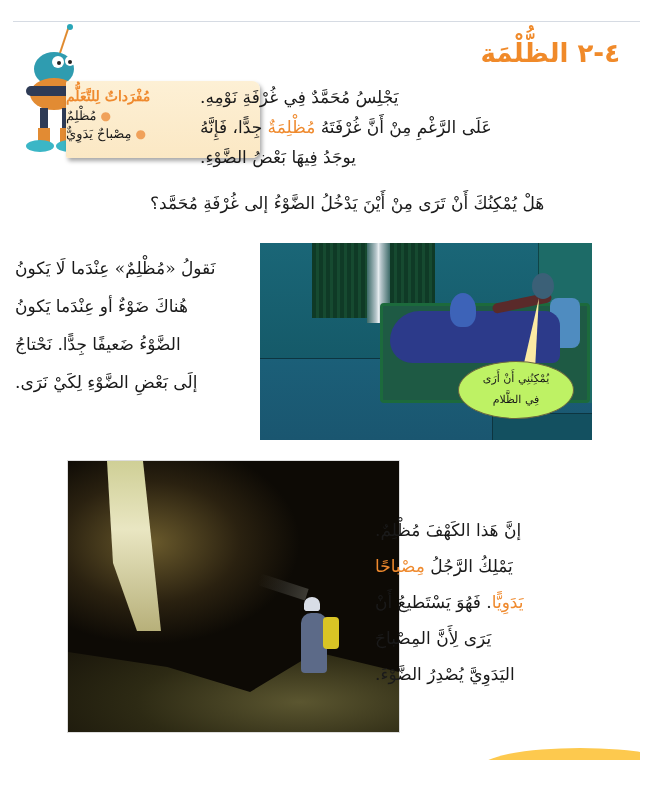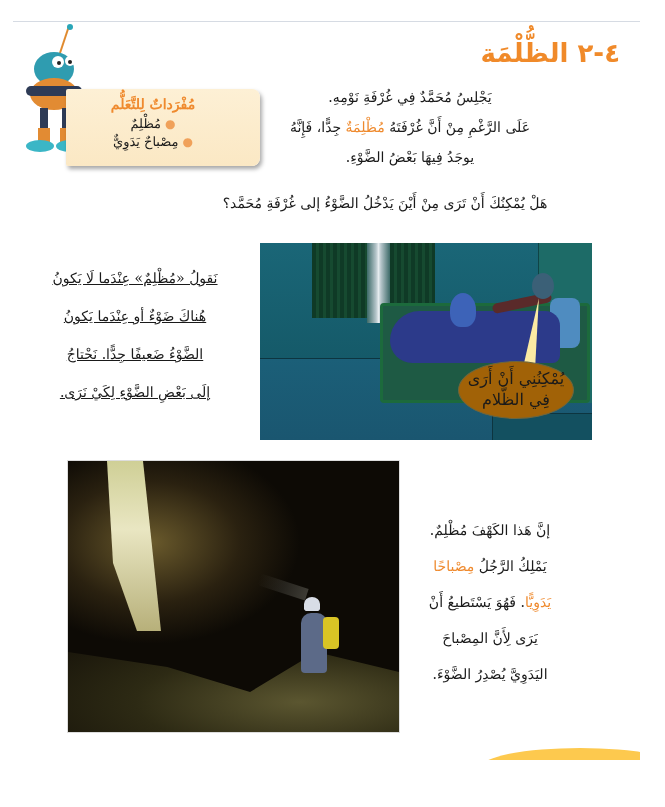--- a/index.html
+++ b/index.html
@@ -10,42 +10,42 @@
 
   
   .robot { position: absolute; left: 14px; top: 24px; width: 80px; height: 130px; }
 
   
   .vocab {
     position: absolute; left: 66px; top: 81px; width: 194px; height: 77px;
     background: linear-gradient(180deg, #fdf0d5 0%, #fbe8c4 100%);
     border-radius: 2px 8px 8px 2px;
     box-shadow: 2px 3px 4px rgba(0,0,0,0.35);
-    direction: rtl; text-align: center; padding: 4px 20px 0 0; margin-top: 8px;
+    direction: rtl; text-align: left; padding: 4px 20px 0 0;
   }
   .vocab-title { font-size: 14px; color: #ef8a2e; font-weight: bold; line-height: 22px; }
   .vocab-item { font-size: 13px; line-height: 18px; color: #1a1a1a; }
   .vocab-item .bullet { color: #f0a15a; margin-left: 4px; font-size: 12px; }
 
   
   .title {
     position: absolute; right: 45px; top: 38px;
     font-family: "DejaVu Sans", sans-serif; font-weight: bold;
     font-size: 26px; color: #f08a2a; direction: rtl; letter-spacing: 0.5px; text-align: center;
   }
 
   .para {
-    position: absolute; direction: rtl; text-align: center;
-    font-size: 14px; line-height: 30px; color: #1a1a1a;
+    position: absolute; direction: rtl; text-align: left;
+    font-size: 17px; line-height: 30px; color: #1a1a1a;
   }
   .orange { color: #ef8a2e; }
 
   .p1 { right: 45px; top: 82px; width: 420px; }
 
-  .p2 { right: 390px; top: 259px; width: 260px; line-height: 38px; text-decoration: underline; }
+  .p2 { right: 390px; top: 249px; width: 260px; line-height: 38px; }
 
   
   .bedroom {
     position: absolute; left: 260px; top: 243px; width: 332px; height: 197px;
     background: #165a6a; overflow: hidden;
   }
   .bedroom .wall { position: absolute; left: 0; top: 0; width: 100%; height: 115px; background: linear-gradient(180deg, #1a6677 0%, #155a69 100%); }
   .bedroom .floor { position: absolute; left: 0; top: 115px; width: 100%; height: 82px; background: linear-gradient(180deg, #1b5f78 0%, #1a5670 100%); border-top: 1px solid #0d3540; }
   .bedroom .wall-right { position: absolute; left: 278px; top: 0; width: 54px; height: 160px; background: #1d6b67; border-left: 1px solid #0f4446; }
   .bedroom .curtain-l { position: absolute; left: 52px; top: 0; width: 55px; height: 75px; background: repeating-linear-gradient(90deg, #0f3a26 0 4px, #164a30 4px 7px); }
@@ -53,22 +53,22 @@
   .bedroom .light { position: absolute; left: 107px; top: 0; width: 23px; height: 80px; background: linear-gradient(90deg, #3c6a68 0%, #b8c7cc 40%, #e6ecef 50%, #b8c7cc 60%, #3c6a68 100%); }
   .bedroom .bed-frame { position: absolute; left: 120px; top: 60px; width: 210px; height: 100px; border: 3px solid #1c6a3c; border-radius: 4px; background: #1e5a44; }
   .bedroom .blanket { position: absolute; left: 130px; top: 68px; width: 170px; height: 52px; background: #2c3a8a; border-radius: 40px 20px 10px 30px; }
   .bedroom .bunny { position: absolute; left: 190px; top: 50px; width: 26px; height: 34px; background: #3d63b8; border-radius: 50% 50% 40% 40%; }
   .bedroom .boy-head { position: absolute; left: 272px; top: 30px; width: 22px; height: 26px; background: #3b6077; border-radius: 50%; }
   .bedroom .boy-arm { position: absolute; left: 232px; top: 55px; width: 60px; height: 10px; background: #5a2a2a; border-radius: 5px; transform: rotate(-12deg); }
   .bedroom .pillow { position: absolute; left: 290px; top: 55px; width: 30px; height: 50px; background: #4f8cc0; border-radius: 8px; }
   .bedroom .nightstand { position: absolute; left: 232px; top: 170px; width: 100px; height: 30px; background: #135060; border-top: 1px solid #0d3540; border-left: 1px solid #0d3540; }
   .bubble {
     position: absolute; left: 198px; top: 118px; width: 116px; height: 58px;
-    background: #a16207; border-radius: 50%; border: 1px solid #6b6640;
-    direction: rtl; text-align: center; font-size: 16px; line-height: 21px; padding-top: 6px; color: #1a1a1a;
+    background: #bef264; border-radius: 50%; border: 1px solid #6b6640;
+    direction: rtl; text-align: center; font-size: 11px; line-height: 21px; padding-top: 6px; color: #1a1a1a;
   }
   .bubble-tail { position: absolute; left: 268px; top: 55px; width: 0; height: 0; border-left: 6px solid transparent; border-right: 6px solid transparent; border-bottom: 70px solid #fbeaa3; transform: rotate(8deg); }
 
   
   .cave {
     position: absolute; left: 67px; top: 460px; width: 333px; height: 273px;
     background: radial-gradient(ellipse 60% 50% at 25% 30%, #6a5a2c 0%, #2a2110 45%, #0d0a05 75%), #0a0805;
     overflow: hidden; border: 1px solid #ddd;
   }
   .cave .pillar { position: absolute; left: 33px; top: 0; width: 60px; height: 170px; background: linear-gradient(180deg, #cfcf96 0%, #e9e6c2 40%, #b7b07a 100%); clip-path: polygon(10% 0, 70% 0, 100% 100%, 60% 100%, 20% 60%); }

